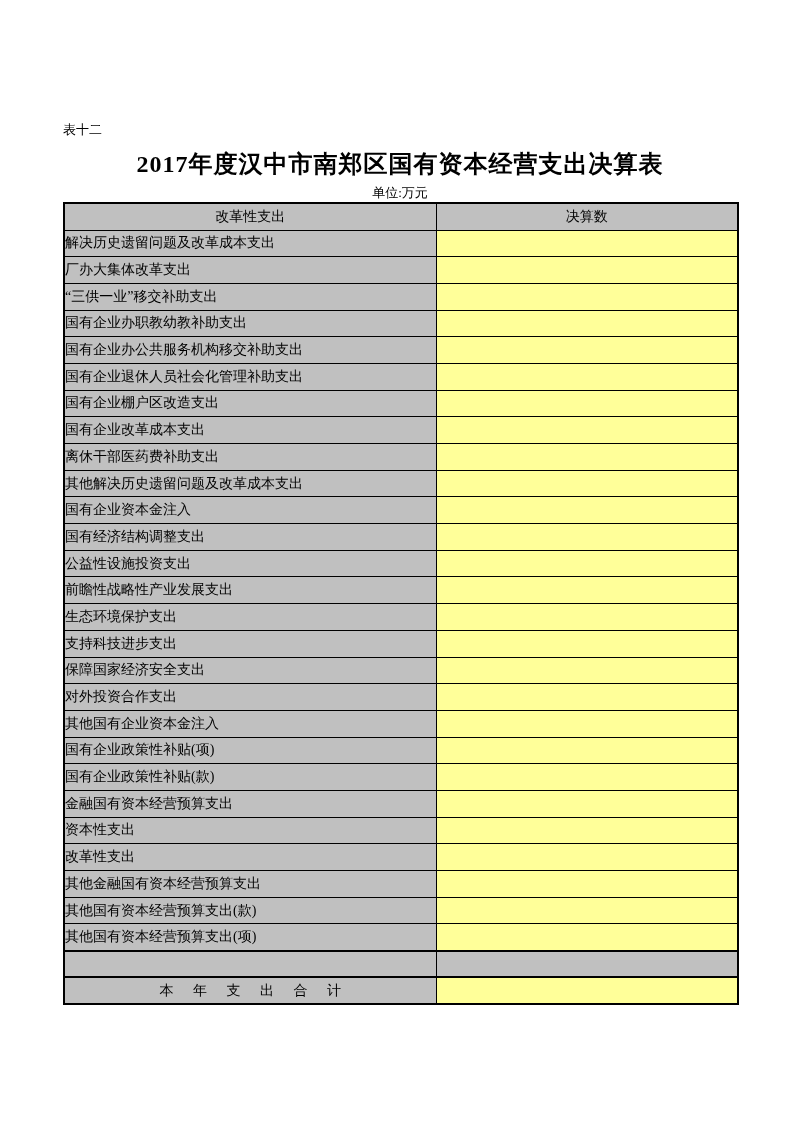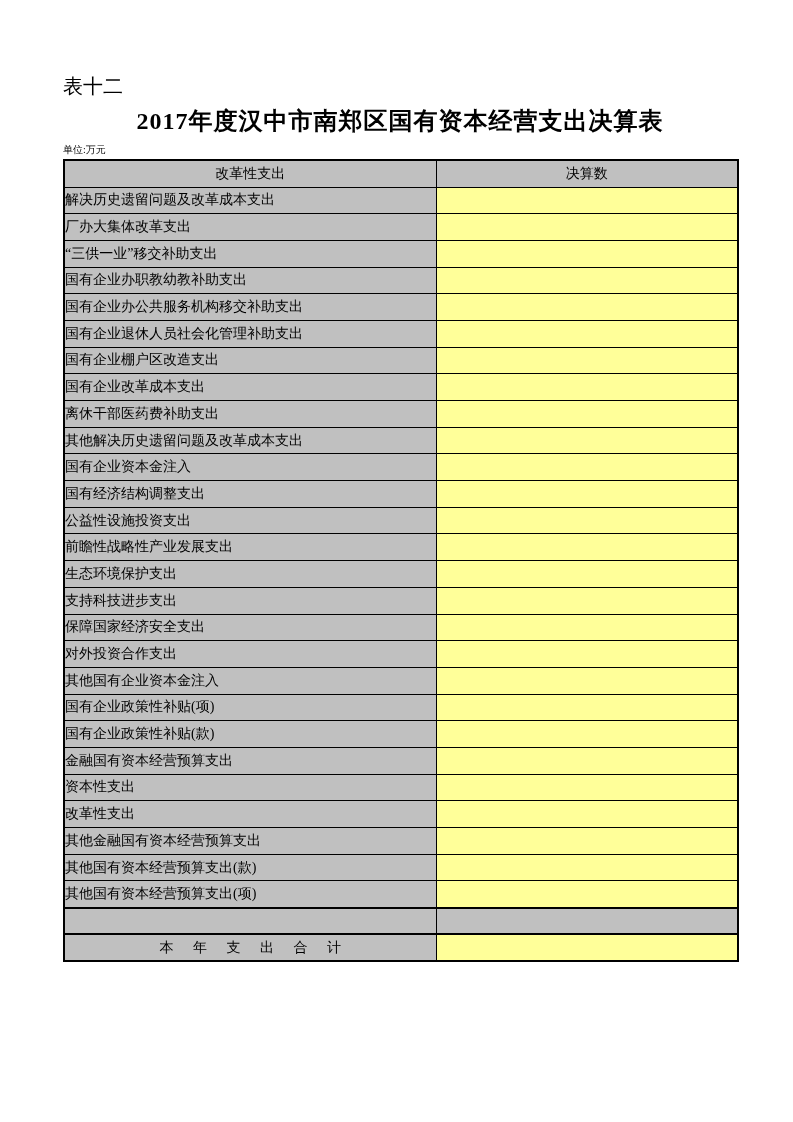--- a/index.html
+++ b/index.html
@@ -18,40 +18,41 @@
   body { height: 1122px; position: relative; overflow: hidden; }
 
   .content {
     position: absolute;
     left: 63px;
     top: 78px;
     width: 674px;
   }
 
   .table-label {
-    font-size: 20px;
+    font-size: 13px;
     line-height: 17px;
     text-align: left;
+    margin-top: 43px;
   }
 
   .doc-title {
     margin-top: 13px;
     font-size: 24px;
     font-weight: bold;
     text-align: center;
     line-height: 27px;
     letter-spacing: 1px;
     white-space: nowrap;
   }
 
   .unit-note {
     margin-top: 7px;
-    font-size: 10px;
+    font-size: 13px;
     line-height: 15px;
-    text-align: left;
+    text-align: center;
     margin-bottom: 2px;
   }
 
   table.data-table {
     width: 674px;
     border-collapse: collapse;
     table-layout: fixed;
     border: 2px solid var(--border-color);
   }
   .data-table th, .data-table td {

